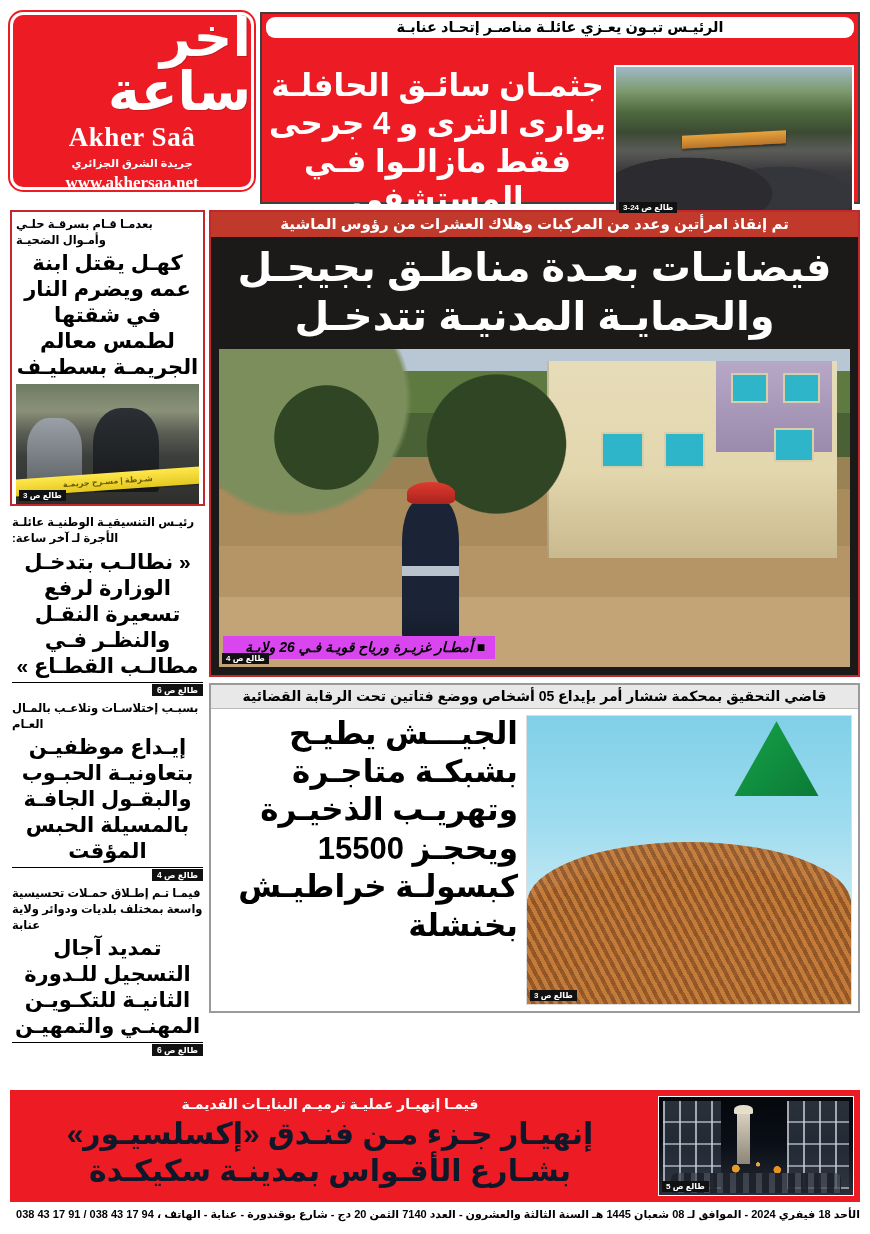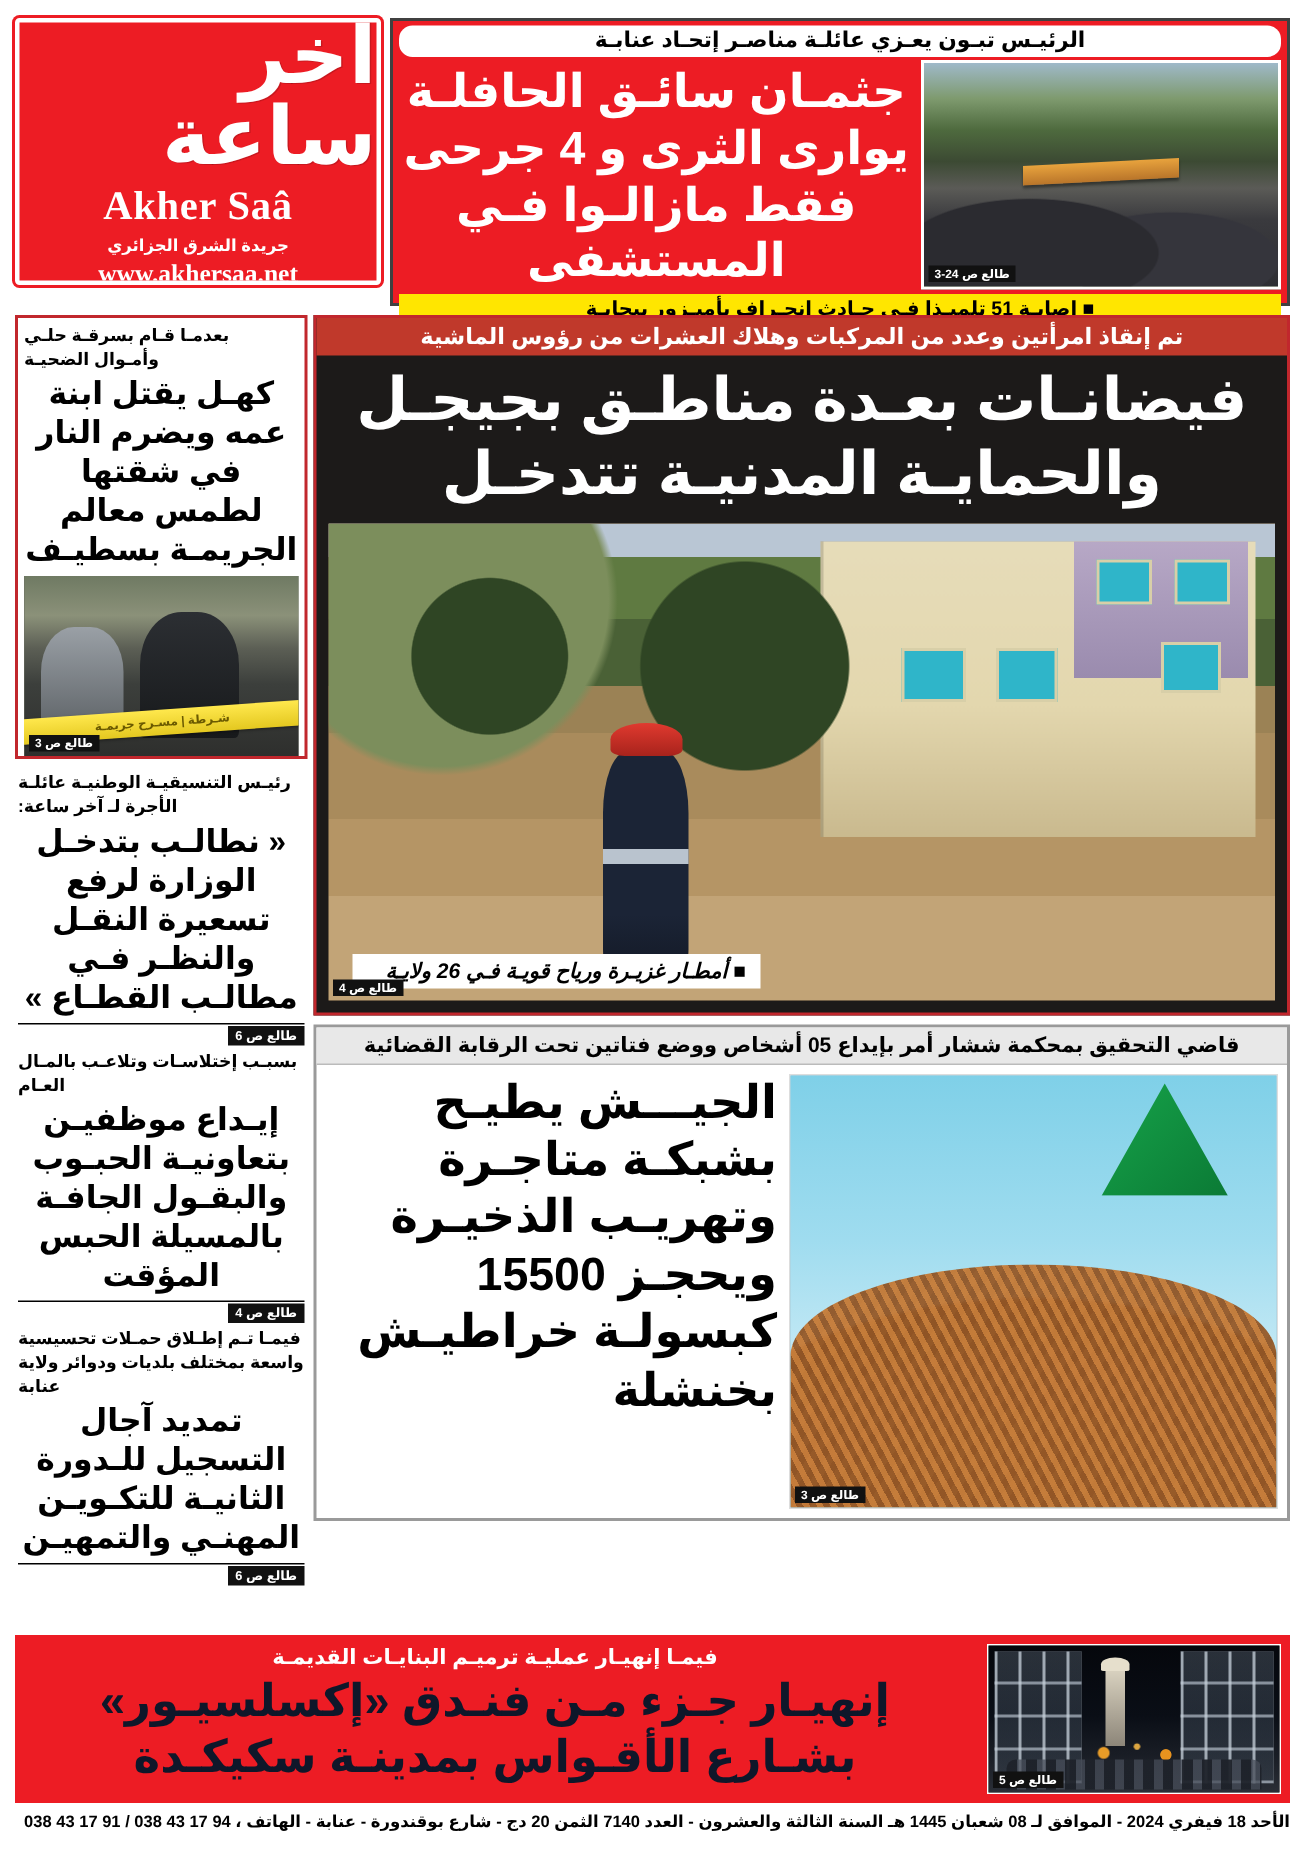--- a/index.html
+++ b/index.html
@@ -23,21 +23,21 @@
     left: 10px; top: 12px;
     width: 850px; height: 192px;
     display: flex;
     flex-direction: row-reverse;
     gap: 6px;
   }
   .masthead {
     width: 244px; height: 178px;
     background: #ed1c24;
     border: 3px solid #ffffff;
-    border-radius: 3px;
+    border-radius: 13px;
     box-shadow: 0 0 0 2px #ed1c24;
     display: flex; flex-direction: column;
     align-items: center; justify-content: center;
     color: #fff;
     overflow: hidden;
   }
   .masthead-ar {
     font-size: 54px; font-weight: bold;
     line-height: 1.0; letter-spacing: -1px;
     margin-bottom: 2px;
@@ -74,20 +74,21 @@
     font-size: 14.5px; font-weight: bold;
     color: #000;
     padding: 2px 6px 3px;
     letter-spacing: -.3px;
   }
   .lead-body {
     flex: 1;
     display: flex; flex-direction: row-reverse;
     gap: 5px;
     padding: 0 4px;
+    margin-top: 25px;
   }
   .lead-head {
     flex: 1;
     color: #ffffff;
     font-size: 31px; font-weight: bold;
     line-height: 1.22;
     text-align: center;
     padding-top: 2px;
     letter-spacing: -.5px;
   }
@@ -198,22 +199,22 @@
   }
   .flood-photo {
     position: relative;
     height: 318px;
     margin: 0 8px 8px;
     overflow: hidden;
     background: #8a7250;
   }
   .flood-cap {
     position: absolute;
-    left: 16px; bottom: 8px;
-    background: #ffffff;
+    left: 4px; bottom: 8px;
+    background: #d946ef;
     color: #000;
     font-size: 14px; font-weight: bold;
     font-style: italic;
     padding: 3px 10px 4px 22px;
     letter-spacing: -.3px;
   }
 
   .army-box {
     border: 2px solid #9a9a9a;
     margin-top: 6px;

